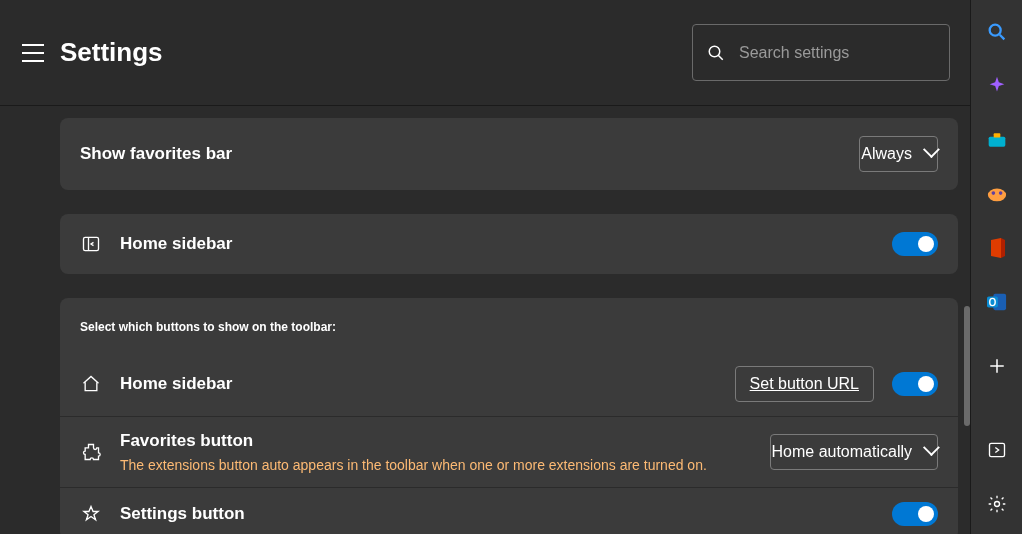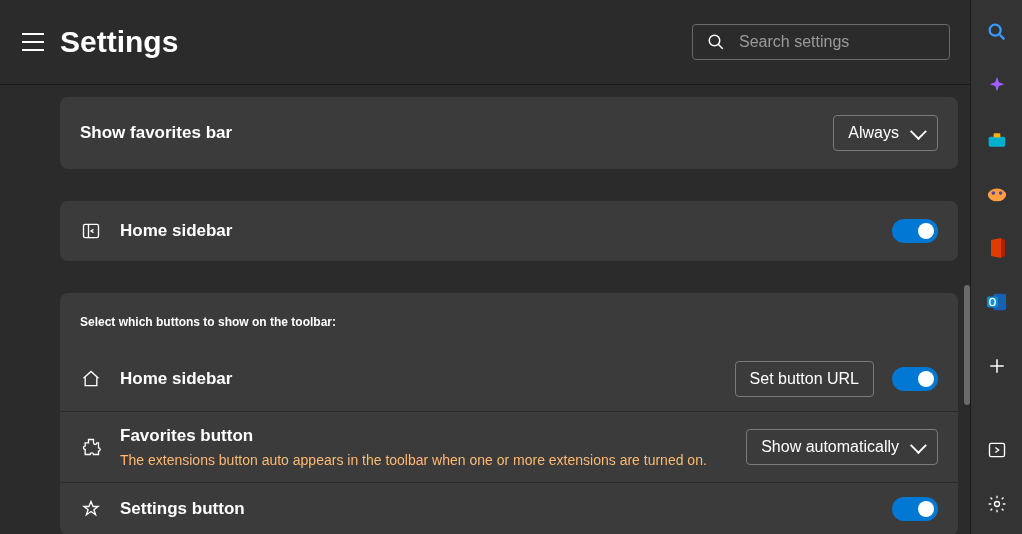--- a/index.html
+++ b/index.html
@@ -32,30 +32,30 @@
       flex-direction: column;
       justify-content: space-between;
       cursor: pointer;
     }
     .hamburger span {
       height: 2px;
       background: #ffffff;
       width: 100%;
     }
     .title {
-      font-size: 30px;
+      font-size: 26px;
       font-weight: 600;
       flex: 1;
     }
     .search-box {
       display: flex;
       align-items: center;
       border: 1px solid #6a6a6a;
       border-radius: 4px;
-      height: 36px;
+      height: 57px;
       width: 258px;
       padding: 0 14px;
       gap: 14px;
     }
     .search-icon svg { display: block; }
     .search-input {
       background: transparent;
       border: none;
       outline: none;
       color: #ffffff;
@@ -65,56 +65,57 @@
     .search-input::placeholder { color: #9a9a9a; }
     .content {
       flex: 1;
       overflow-y: auto;
       padding: 12px 12px 0 60px;
       position: relative;
     }
     .card {
       background: #3b3b3b;
       border-radius: 8px;
-      margin-bottom: 32px;
+      margin-bottom: 24px;
     }
     .row {
       display: flex;
       align-items: center;
       padding: 14px 20px;
       gap: 18px;
       border-bottom: 1px solid #2b2b2b;
     }
     .row:last-child { border-bottom: none; }
     .row-tall { padding: 18px 20px; }
     .row-icon { width: 22px; height: 22px; display:flex; align-items:center; justify-content:center; flex-shrink:0; }
     .row-text { flex: 1; }
     .row-label { font-size: 17px; font-weight: 600; color: #ffffff; }
     .row-desc { font-size: 14px; color: #fdba74; margin-top: 6px; font-weight: 400; }
     .section-header { font-size: 12px; font-weight: 600; padding: 22px 20px 18px; }
     .dropdown {
       display: flex;
-      align-items: center;
+      align-items: flex-start;
       gap: 12px;
       border: 1px solid #7a7a7a;
       border-radius: 4px;
-      padding: 8px 14px;
+      padding: 8px 1px;
       cursor: pointer;
       font-size: 16px;
       background: transparent;
       color: #ffffff;
     }
     .btn-outline {
       border: 1px solid #7a7a7a;
       border-radius: 4px;
       padding: 8px 14px;
       cursor: pointer;
       font-size: 16px;
       background: transparent;
       color: #ffffff;
+      text-decoration: underline;
     }
     .toggle {
       width: 46px;
       height: 24px;
       background: #6a6a6a;
       border-radius: 12px;
       position: relative;
       cursor: pointer;
       flex-shrink: 0;
     }
@@ -243,21 +244,21 @@
         <span class="row-icon">
           <svg width="20" height="20" viewBox="0 0 24 24" fill="none" stroke="#ffffff" stroke-width="1.6">
             <path d="M9 3h6v4a2 2 0 0 0 4 0h2v6a2 2 0 0 1 0 4v4h-6a2 2 0 0 0-4 0H5v-6a2 2 0 0 1 0-4V7h4V3z"></path>
           </svg>
         </span>
         <div class="row-text">
           <div class="row-label">Favorites button</div>
           <div class="row-desc">The extensions button auto appears in the toolbar when one or more extensions are turned on.</div>
         </div>
         <div class="dropdown">
-          <span>Show automatically</span>
+          <span>Home automatically</span>
           <span class="chevron-down"></span>
         </div>
       </div>
 
       <div class="row">
         <span class="row-icon">
           <svg width="20" height="20" viewBox="0 0 24 24" fill="none" stroke="#ffffff" stroke-width="1.6">
             <path d="M12 3l2.5 6h6l-5 4l2 6l-5.5-4l-5.5 4l2-6l-5-4h6z"></path>
           </svg>
         </span>

